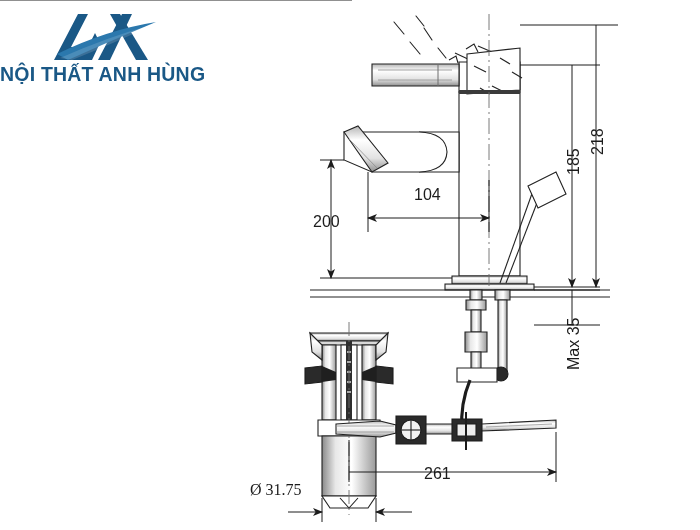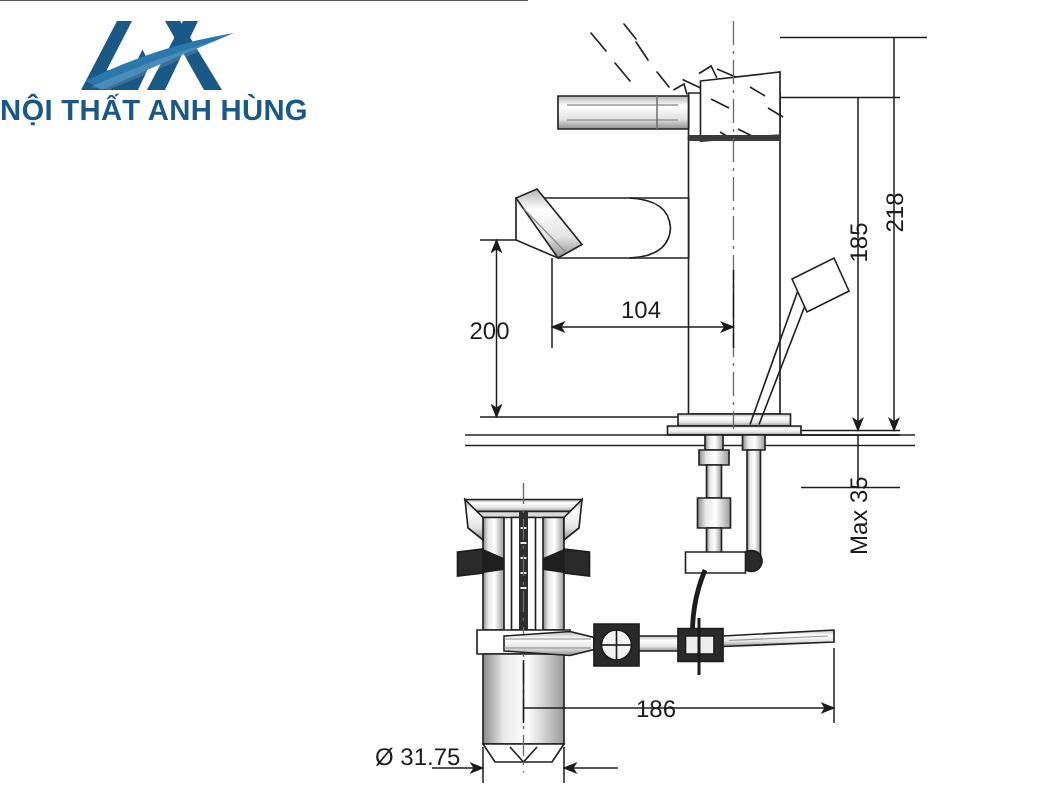--- a/index.html
+++ b/index.html
@@ -260,25 +260,25 @@
 
       <line x1="322" y1="498" x2="322" y2="522"></line>
       <line x1="376" y1="498" x2="376" y2="522"></line>
       <line x1="288" y1="512" x2="322" y2="512" marker-end="url(#arrEnd)"></line>
       <line x1="376" y1="512" x2="412" y2="512" marker-start="url(#arrStart)"></line>
     </g>
   </svg>
 
   <div class="dim-text" style="left:313px; top:213px;">200</div>
 
-  <div class="dim-text" style="left:414px; top:199px;">104</div>
+  <div class="dim-text" style="left:414px; top:186px;">104</div>
 
   <div class="dim-text dim-rot" style="left:565px; top:175px;">185</div>
 
   <div class="dim-text dim-rot" style="left:589px; top:155px;">218</div>
 
   <div class="dim-text dim-rot" style="left:565px; top:370px;">Max 35</div>
 
-  <div class="dim-text" style="left:424px; top:465px;">186</div>
-
-  <div class="dim-text" style="left:250px; top:497px;">Ø 31.75</div>
+  <div class="dim-text" style="left:424px; top:465px;">261</div>
+
+  <div class="dim-text" style="left:250px; top:481px;font-family:Liberation Serif, serif;">Ø 31.75</div>
 
 </div>
 
 </body></html>

